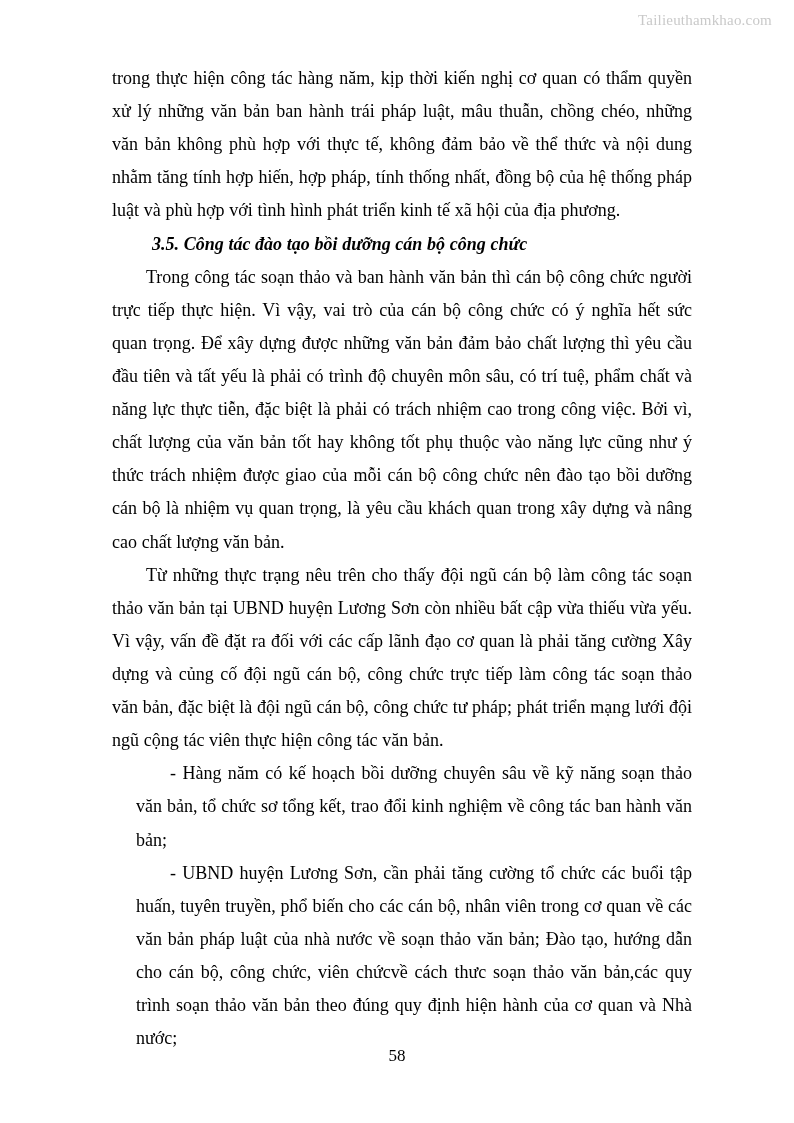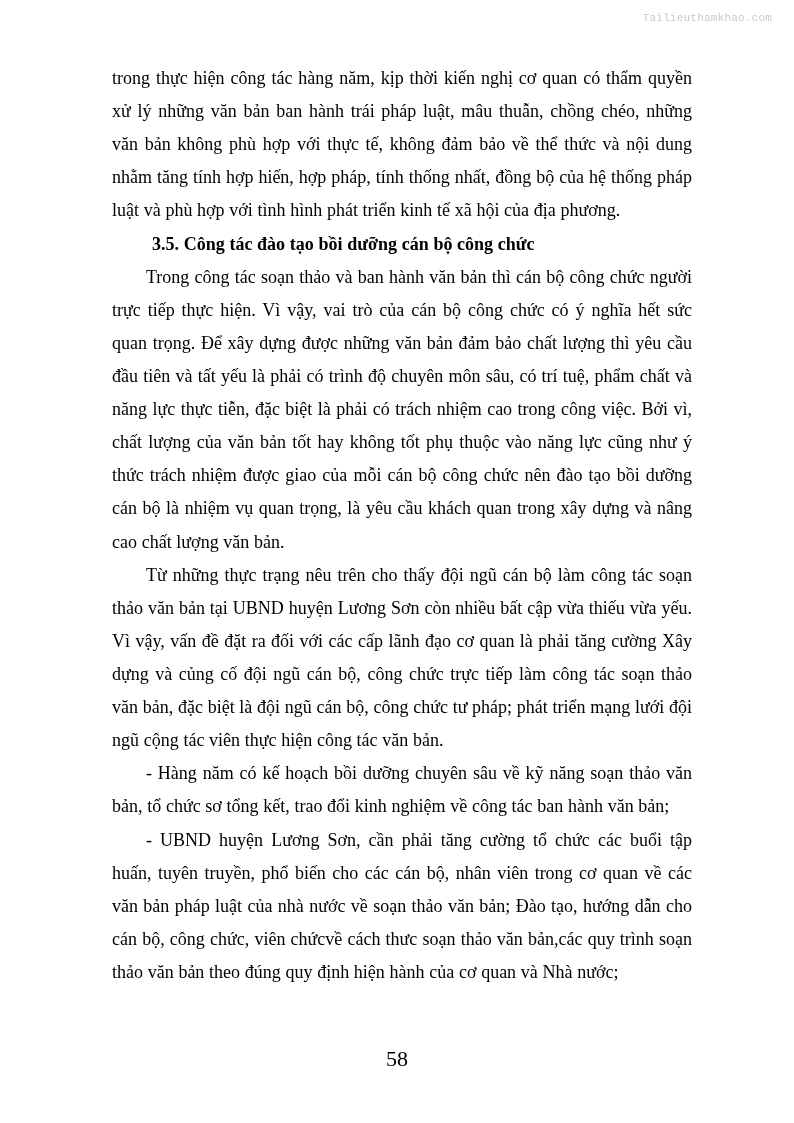--- a/index.html
+++ b/index.html
@@ -19,22 +19,22 @@
     position: relative;
     width: 794px;
     height: 1123px;
     box-sizing: border-box;
     background: #fff;
   }
   .watermark {
     position: absolute;
     top: 12px;
     right: 22px;
-    font-family: Liberation Mono, monospace;
-    font-size: 11px;
+    font-family: Liberation Serif, serif;
+    font-size: 15px;
     color: #c9c9c9;
     letter-spacing: 0.2px;
     user-select: none;
   }
   .content {
     position: absolute;
     top: 62px;
     left: 112px;
     width: 580px;
   }
@@ -47,31 +47,33 @@
     word-spacing: 0.2px;
   }
   p.indent {
     text-indent: 34px;
     font-family: Liberation Serif, serif;
   }
   p.heading {
     font-weight: bold;
     text-indent: 40px;
     text-align: left;
+    font-style: italic;
   }
   p.dash {
     text-indent: 34px;
+    margin-left: 24px;
   }
   .page-number {
     position: absolute;
     top: 1046px;
     left: 0;
     width: 794px;
     text-align: center;
-    font-size: 22px;
+    font-size: 17px;
   }
 </style>
 </head>
 <body>
 
 <div class="page">
 
   <div class="watermark">Tailieuthamkhao.com</div>
 
   <div class="content">

